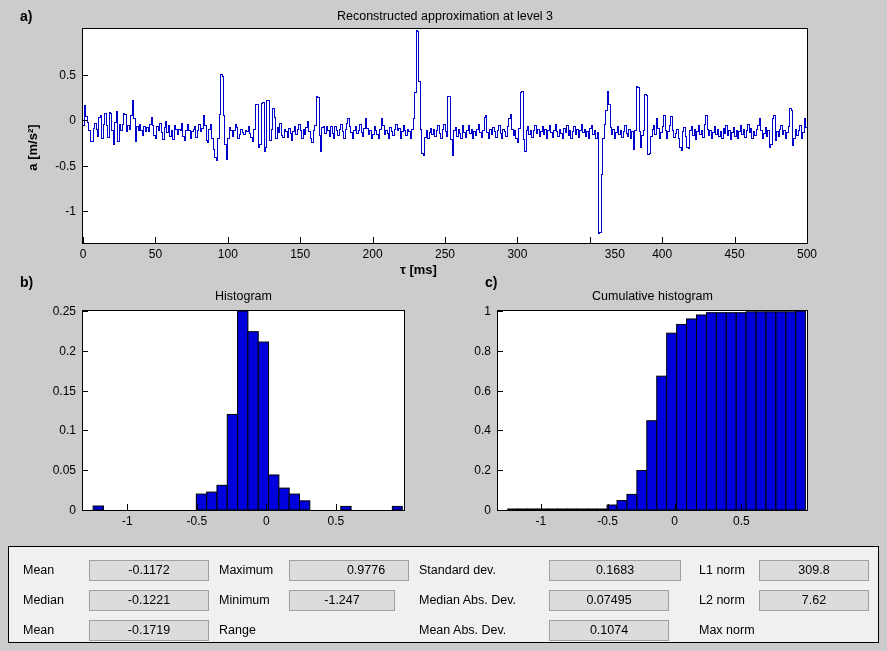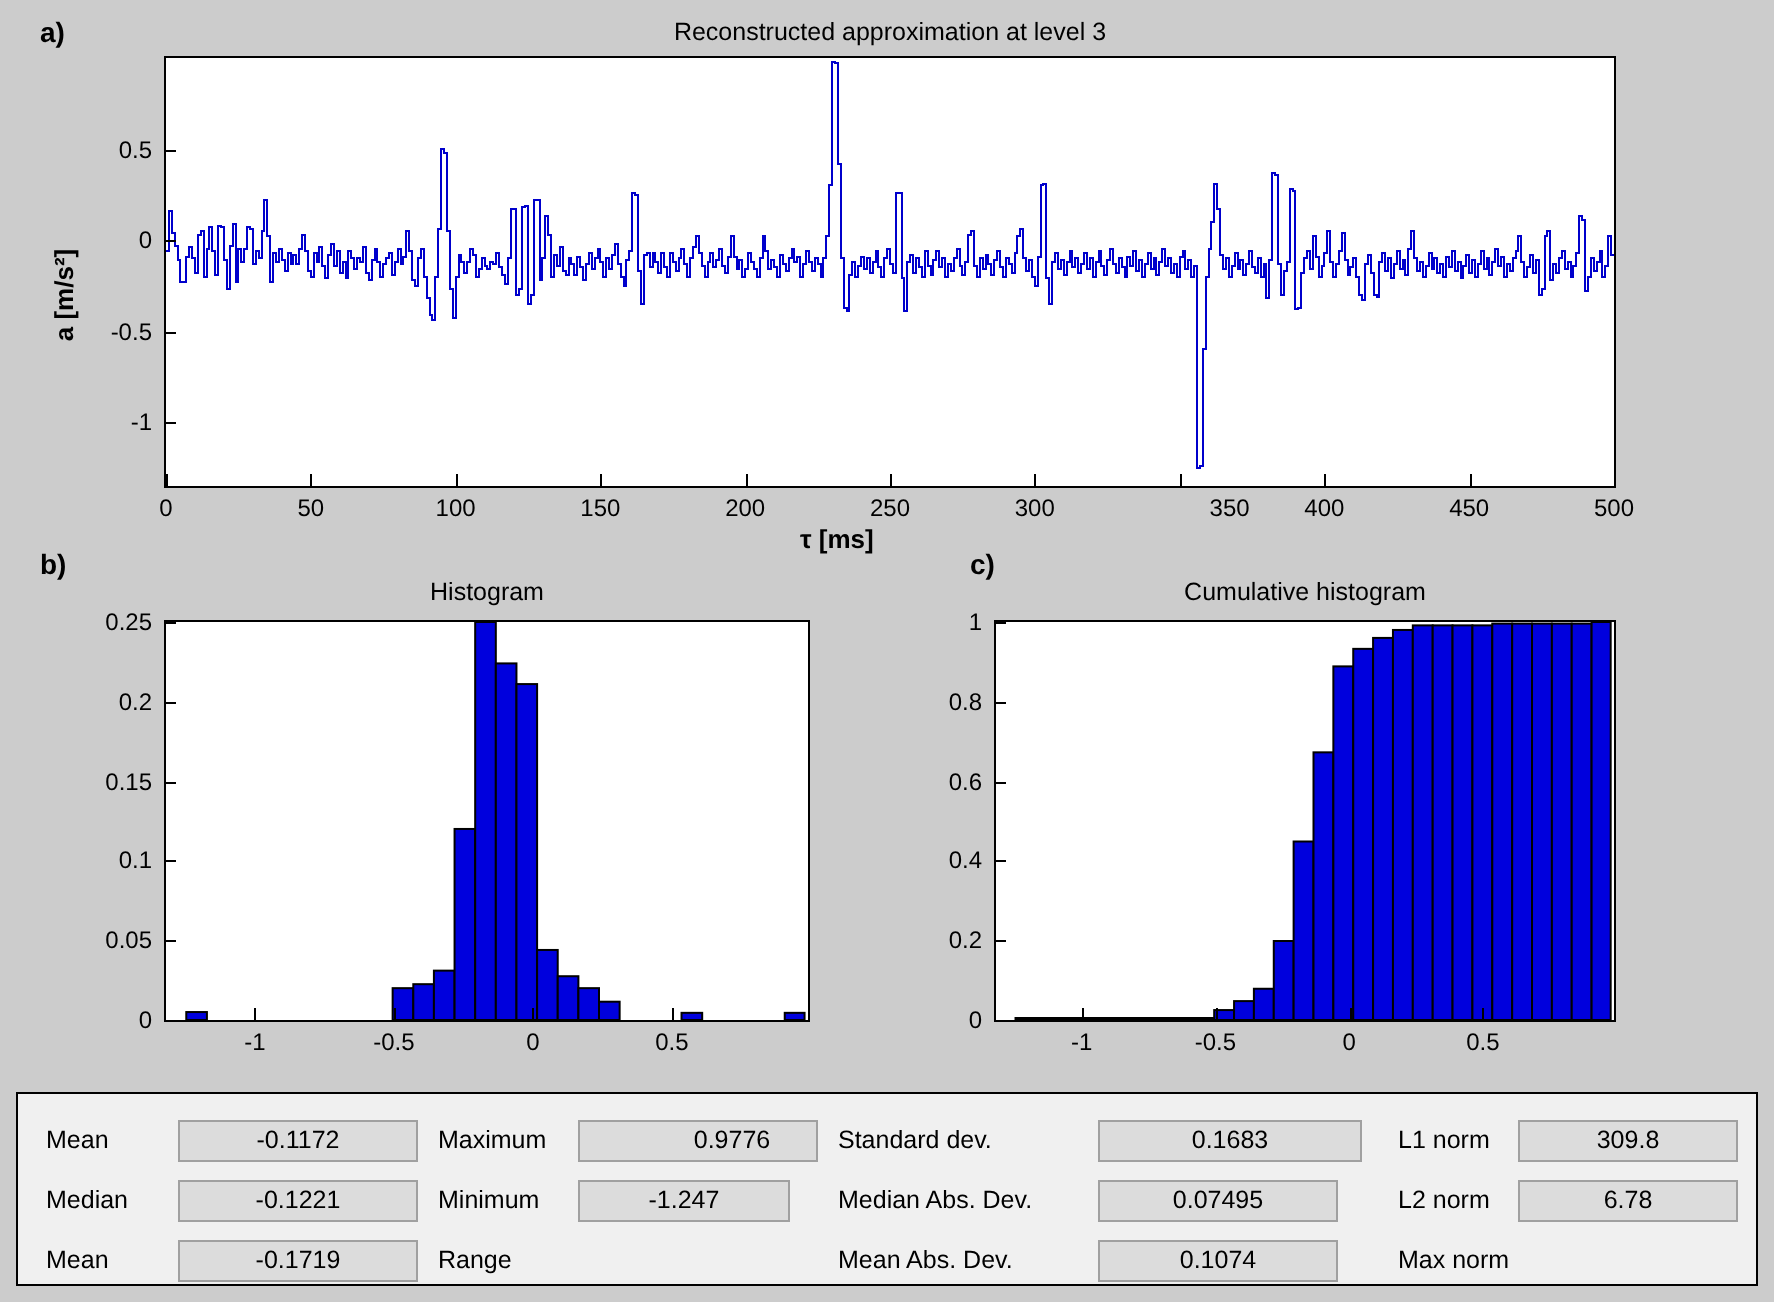--- a/index.html
+++ b/index.html
@@ -283,21 +283,21 @@
       <div class="stat-value-box" style="left: 540px; top: 13px; width: 132px;">0.1683</div>
       <div class="stat-label" style="left: 690px; top: 12px;">L1 norm</div>
       <div class="stat-value-box" style="left: 750px; top: 13px; width: 110px;">309.8</div>
       <div class="stat-label" style="left: 14px; top: 42px;">Median</div>
       <div class="stat-value-box" style="left: 80px; top: 43px; width: 120px;">-0.1221</div>
       <div class="stat-label" style="left: 210px; top: 42px;">Minimum</div>
       <div class="stat-value-box" style="left: 280px; top: 43px; width: 106px;">-1.247</div>
       <div class="stat-label" style="left: 410px; top: 42px;">Median Abs. Dev.</div>
       <div class="stat-value-box" style="left: 540px; top: 43px; width: 120px;">0.07495</div>
       <div class="stat-label" style="left: 690px; top: 42px;">L2 norm</div>
-      <div class="stat-value-box" style="left: 750px; top: 43px; width: 110px;">6.78</div>
+      <div class="stat-value-box" style="left: 750px; top: 43px; width: 110px;">7.62</div>
       <div class="stat-label" style="left: 14px; top: 72px;">Mean</div>
       <div class="stat-value-box" style="left: 80px; top: 73px; width: 120px;">-0.1719</div>
       <div class="stat-label" style="left: 210px; top: 72px;">Range</div>
       <div class="stat-label" style="left: 410px; top: 72px;">Mean Abs. Dev.</div>
       <div class="stat-value-box" style="left: 540px; top: 73px; width: 120px;">0.1074</div>
       <div class="stat-label" style="left: 690px; top: 72px;">Max norm</div>
     </div>
 
 </div>
 

